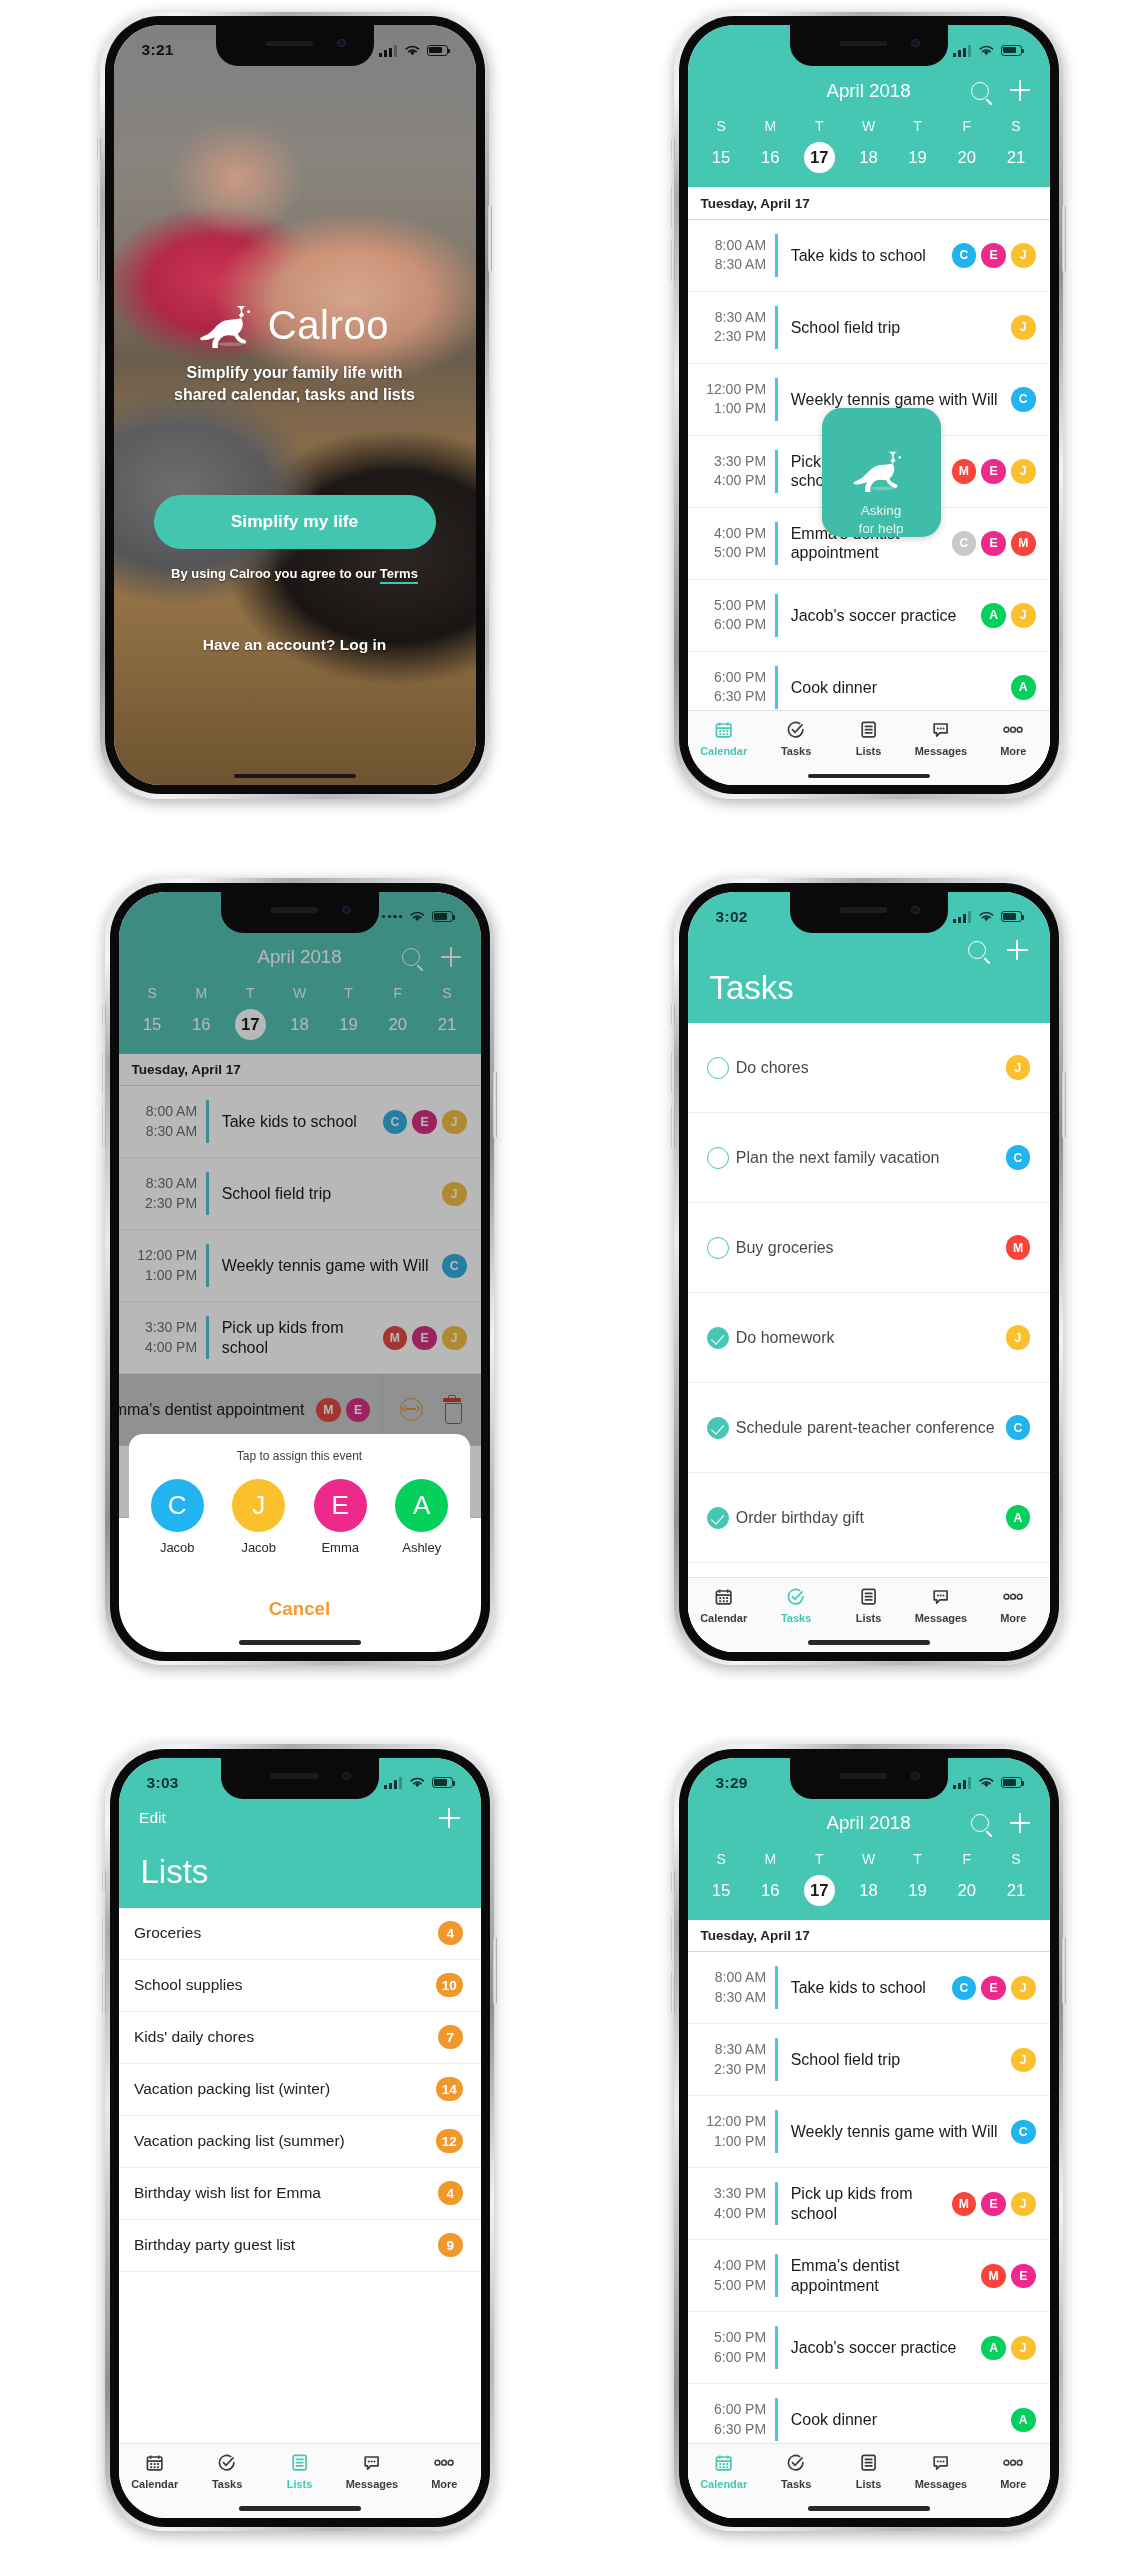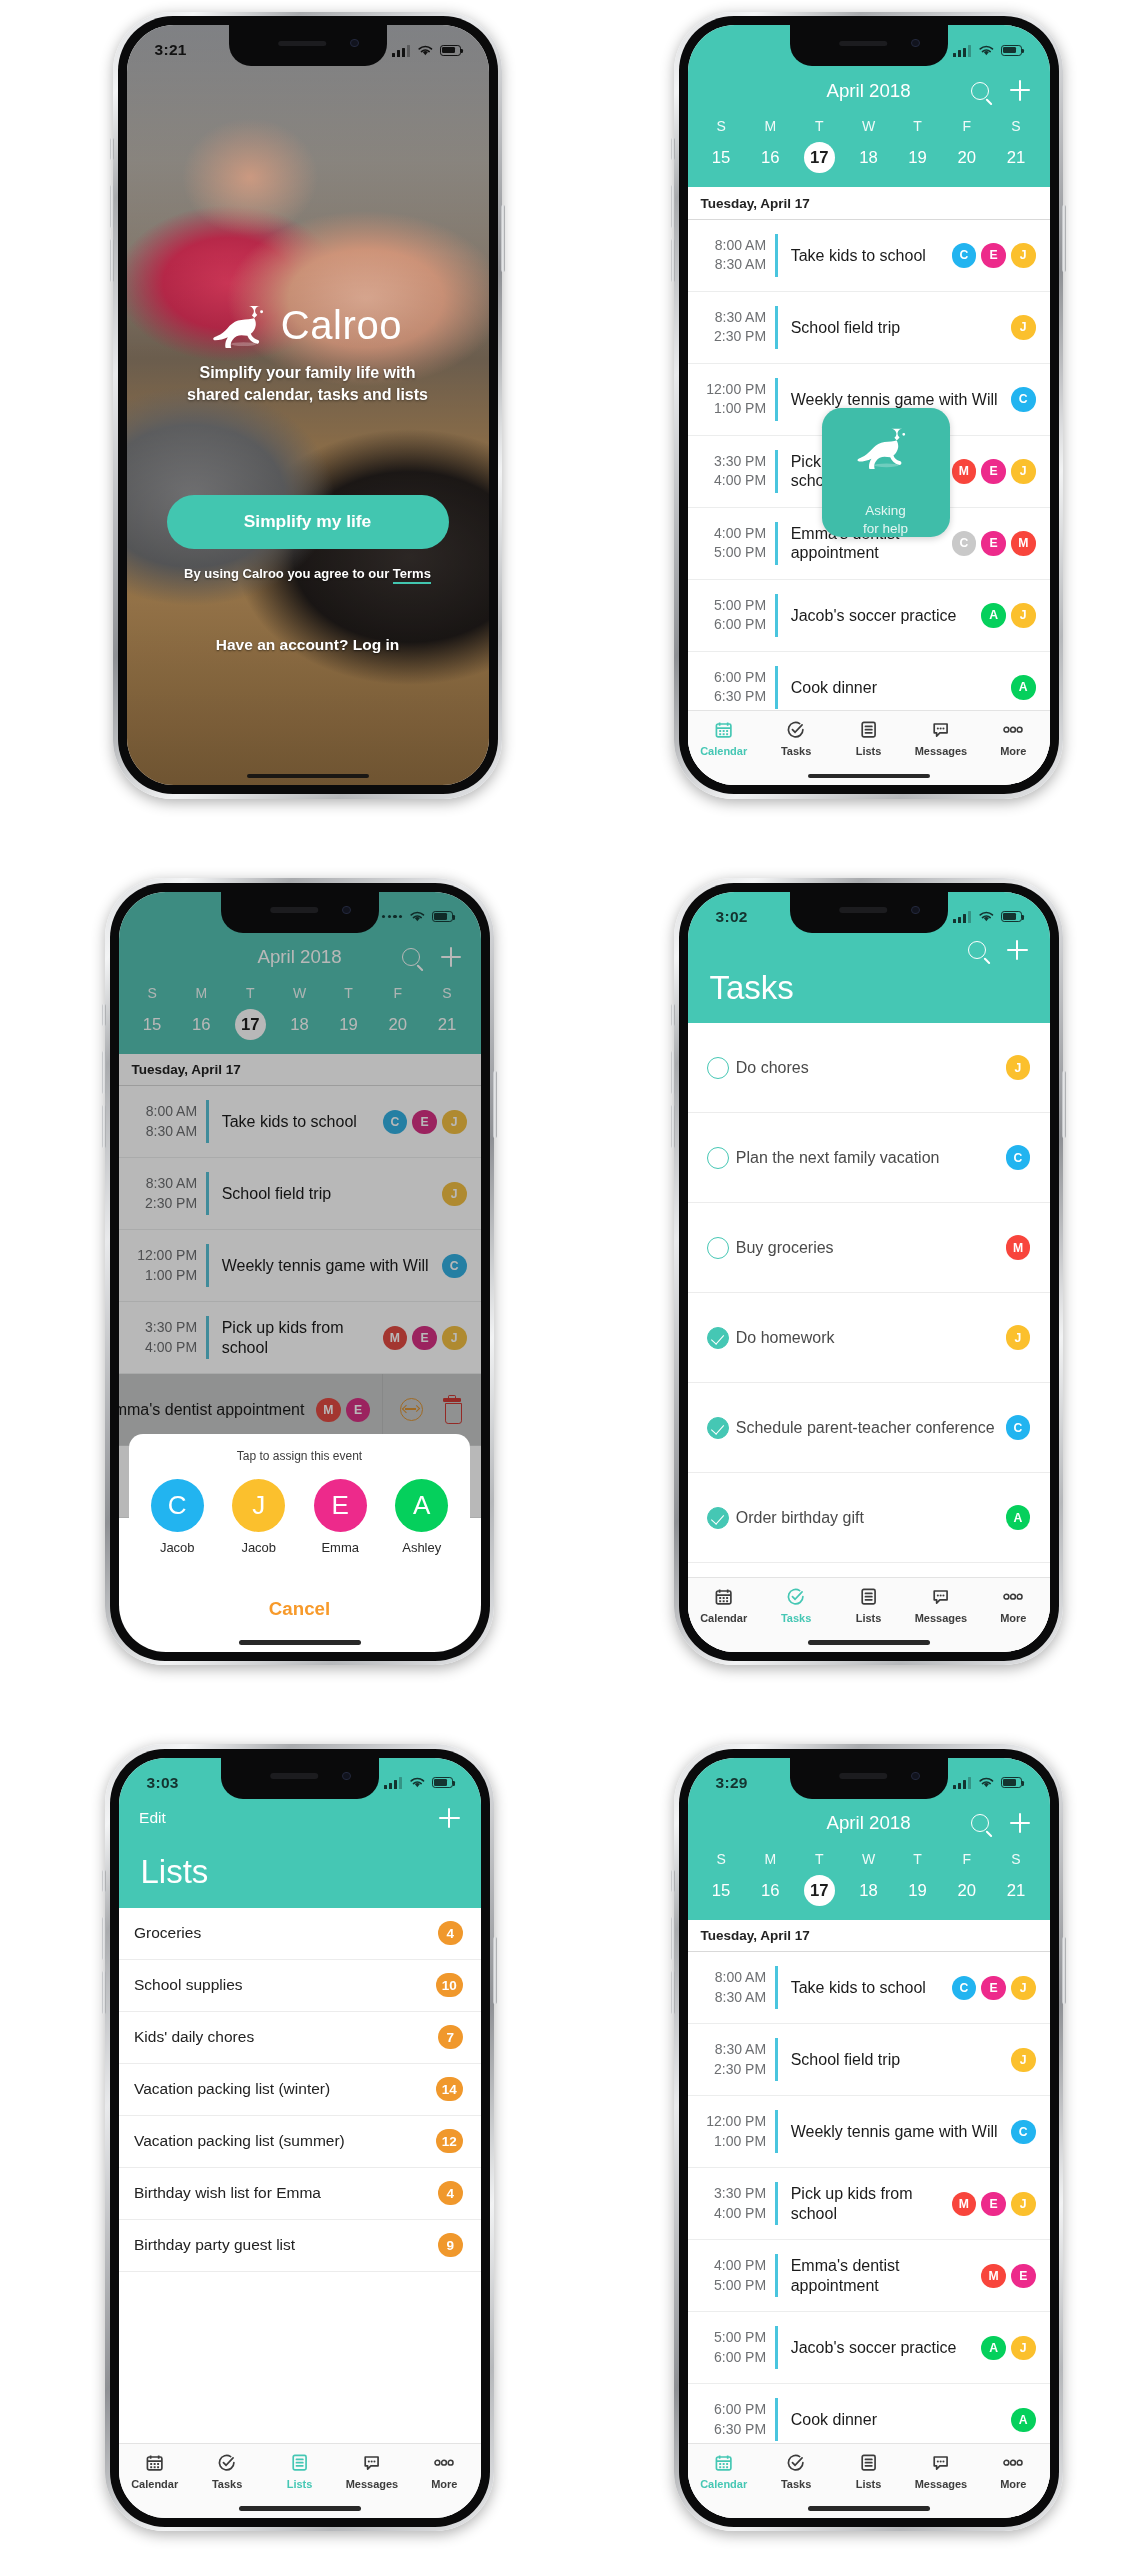--- a/index.html
+++ b/index.html
@@ -149,23 +149,23 @@
     background:#fafafa; border-top:0.6px solid #e3e3e3;
     display:flex; z-index:30; padding-bottom: 14px;
   }
   .tab { flex:1; display:flex; flex-direction:column; align-items:center; justify-content:flex-start; padding-top:9px; gap:5.8px; color:#3c3c3c; }
   .tab.active { color:#45c7b4; }
   .tab-label { font-size:11px; font-weight:600; }
   .tab svg { display:block; }
 
   
   .helpbubble {
-    position:absolute; width:128px; height:129px; border-radius:19.3px;
+    position:absolute; width:119px; height:129px; border-radius:19.3px;
     background:#3fbda9; display:flex; flex-direction:column; align-items:center;
-    justify-content:space-between; padding-top:16.7px; z-index: 25;
+    justify-content:flex-end; padding-top:16.7px; z-index: 25;
     box-shadow: 0 1.9px 7.7px rgba(0,0,0,.18);
   }
   .helpbubble .roo { width:57px; height:44px; }
   .helpbubble .lbl { color:#e4f6f2; font-size:13.5px; text-align:center; line-height:1.3; margin-top:10.3px; }
 
   
   .dim { filter: brightness(.72) saturate(.85); }
   .swipe-row { display:flex; align-items:center; height:72px; border-bottom:0.6px solid #d3d4d4; background:#c8c9c9; }
   .swipe-left { flex:1; display:flex; align-items:center; padding-left:0; position:relative; }
   .swipe-title { color:#1b1b1b; font-size:16px; line-height:1.22; margin-left:-15.5px; }
@@ -204,21 +204,21 @@
   .edit-txt { color:#fff; font-size:15.5px; }
   .list-row { display:flex; align-items:center; justify-content:space-between; height:52px; padding: 0 18px 0 15.5px; border-bottom:0.6px solid #ececec; background:#fff;}
   .list-name { color:#222; font-size:15.5px; }
   .badge { min-width:24.5px;height:24.5px;border-radius:12.2px;background:#f0982c;color:#fff;font-size:13.5px;font-weight:600;display:flex;align-items:center;justify-content:center;padding:0 5.8px;}
 </style>
 </head>
 <body>
 
 <div class="sheet">
 
-  <div class="phone" style="left:113px; top:11.6px;">
+  <div class="phone" style="left:100px; top:11.6px;">
     <span class="btn-side btn-l1"></span>
     <span class="btn-side btn-l2"></span>
     <span class="btn-side btn-l3"></span>
     <span class="btn-side btn-r1"></span>
     <div class="bezel">
       <div class="screen">
         <div class="splash">
           <div class="splash-photo"></div>
           <div class="splash-shade"></div>
           <div class="notch">

